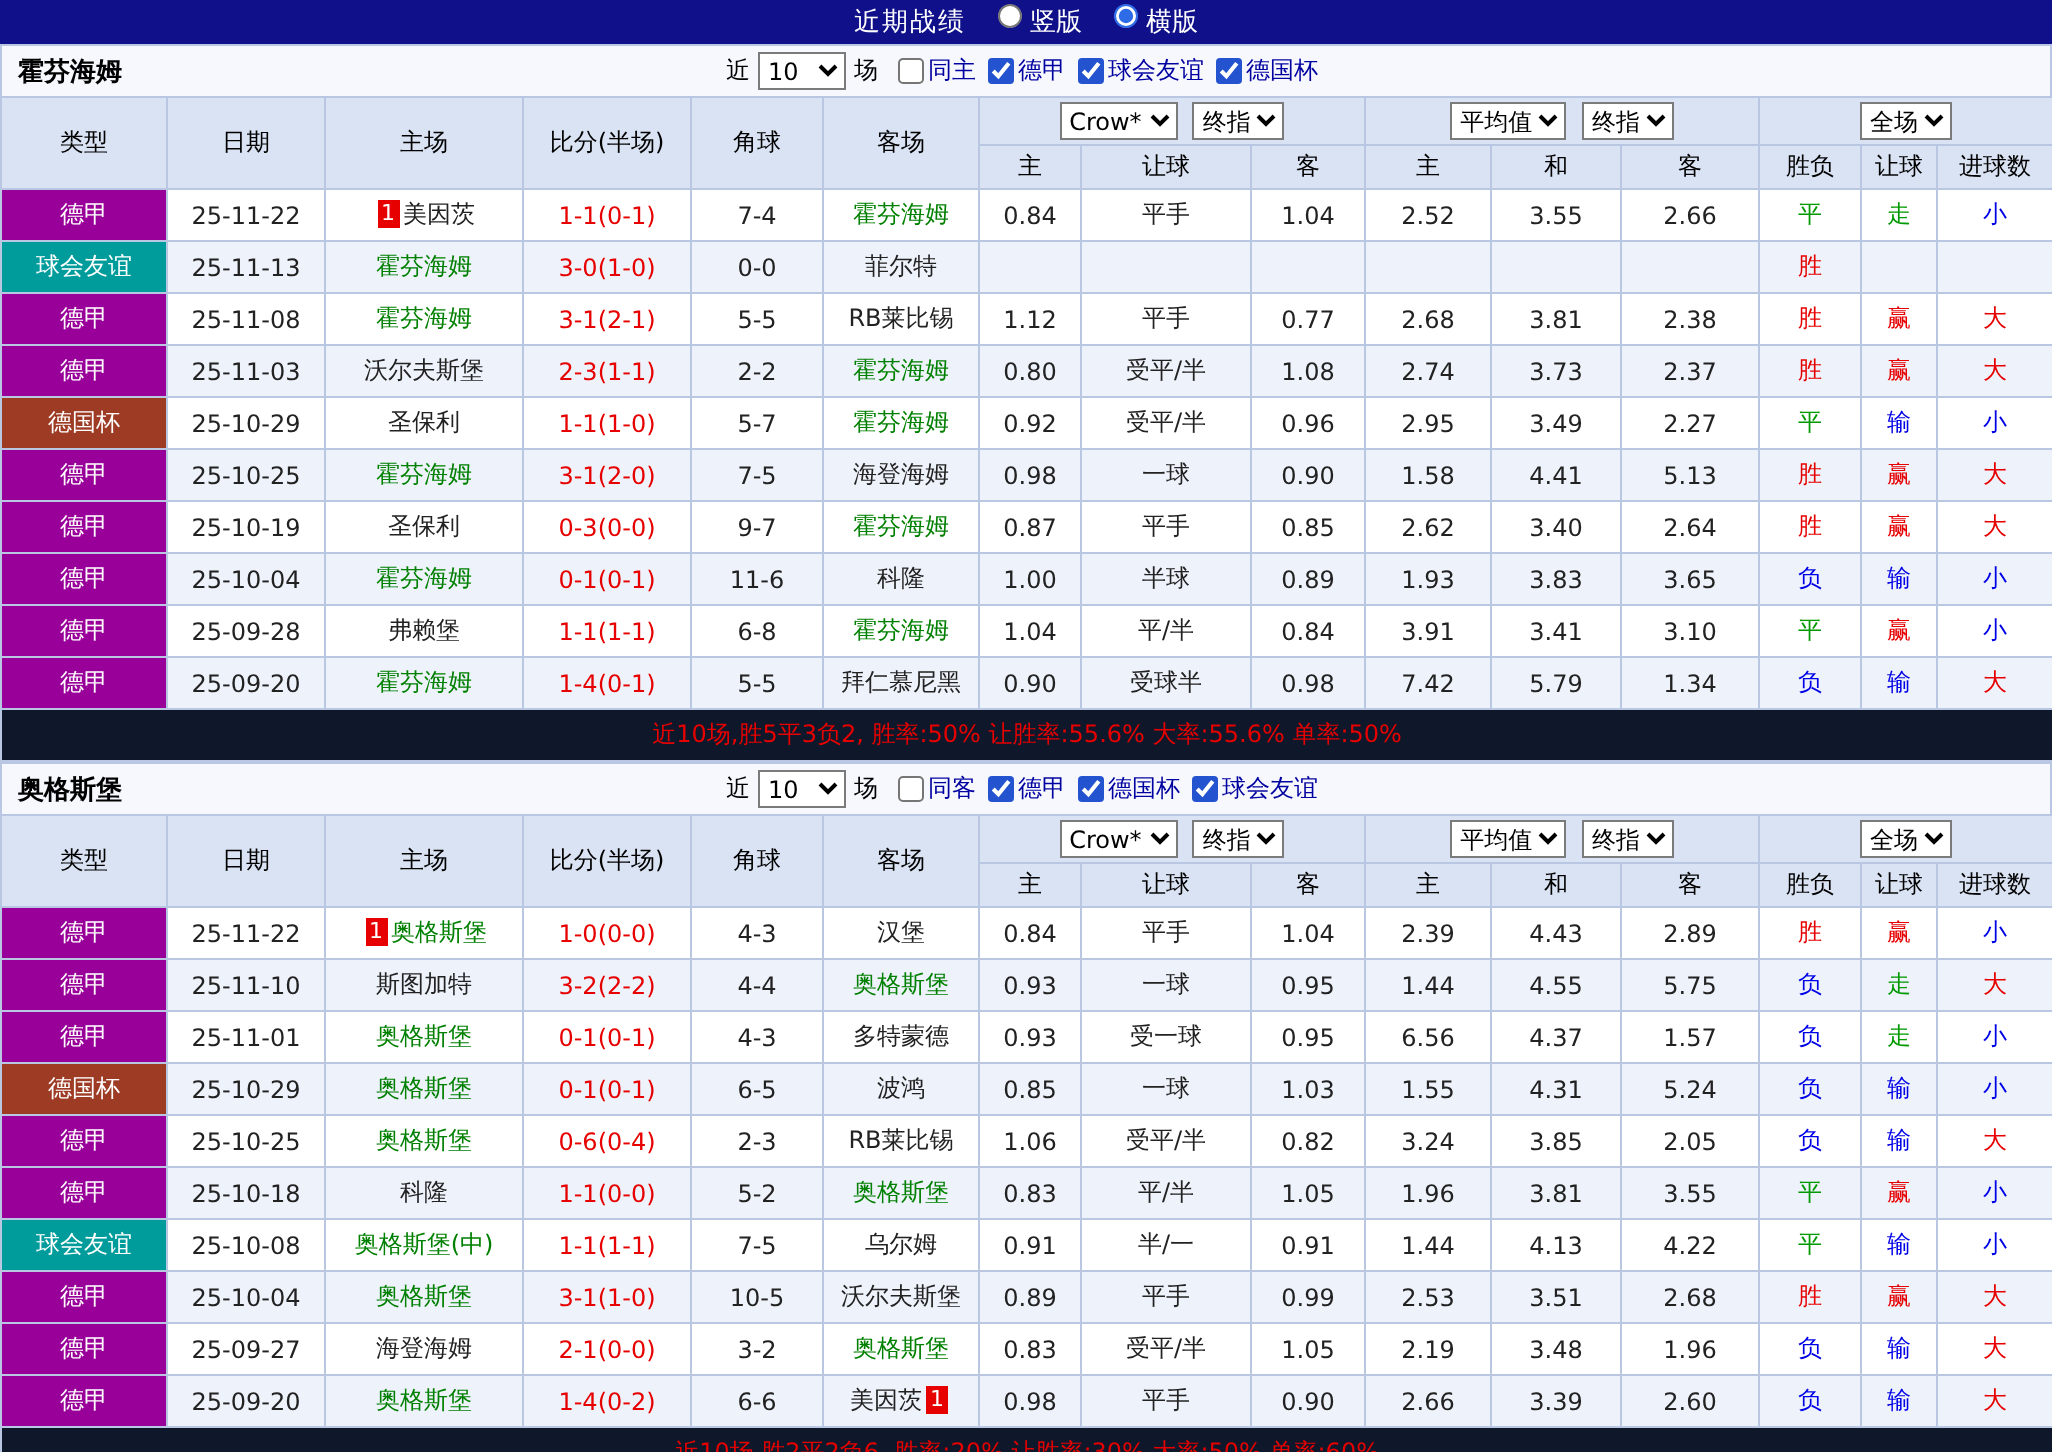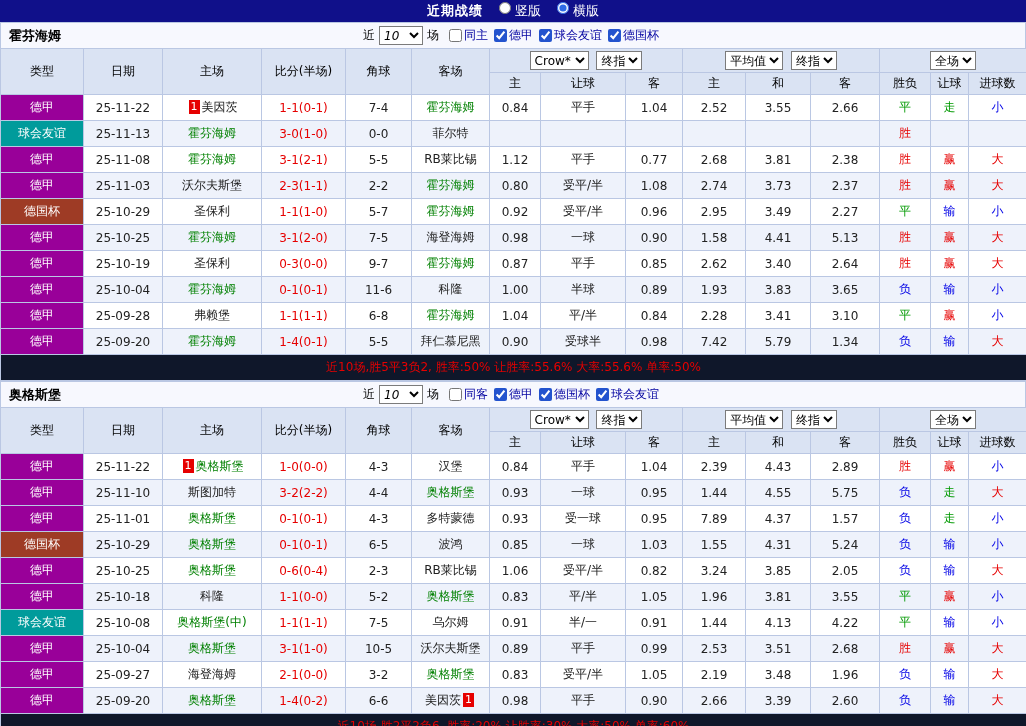--- a/index.html
+++ b/index.html
@@ -8,37 +8,37 @@
     width:1026px; height:726px; overflow:hidden;
     font-family:"DejaVu Sans","Liberation Sans",sans-serif;
     font-size:12px; color:#222;
   }
   
   .topbar {
     height:22px; background:#10108a; color:#fff;
     display:flex; align-items:center; justify-content:center; gap:16px;
     font-size:13px;
   }
-  .topbar .title { font-weight:bold; letter-spacing:1px; }
+  .topbar .title { font-weight:normal; letter-spacing:1px; }
   .radio-opt { display:inline-flex; gap:4px; cursor:pointer; }
   .radio-opt input { width:12px; height:12px; accent-color:#2e6be6; }
   
   .filter-row {
     height:26px; background:#f7f8fe; position:relative;
     display:flex; align-items:center;
     border:1px solid #bac7e3; border-bottom:none;
   }
   .team-title {
     position:absolute; left:8px; top:50%; transform:translateY(-50%);
     font-weight:bold; font-size:13px; color:#000;
   }
   .filter-controls {
     margin:0 auto; display:flex; align-items:center; gap:4px; color:#000;
   }
-  .filter-controls select { min-width:44px;font-style:italic; }
+  .filter-controls select { min-width:44px; }
   .cb-wrap { display:inline-flex; align-items:center; gap:2px; margin-left:6px; }
   .cb { display:inline-flex; align-items:center; gap:2px; cursor:pointer; margin-right:4px; }
   .cb input { width:13px; height:13px; accent-color:#2353ce; }
   .cb-label { color:#0000a0; }
   select {
     height:19px; font-size:12px; border:1px solid #7b7b7b;
     background:#fff; color:#000; font-family:inherit;
   }
   
   table { width:1026px; table-layout:fixed; border-collapse:collapse; }
@@ -309,21 +309,21 @@
   <tr>
     <td class="type-cell t-league">德甲</td>
     <td>25-09-28</td>
     <td><span class="team-name">弗赖堡</span></td>
     <td class="score">1-1(1-1)</td>
     <td>6-8</td>
     <td><span class="team-name focus">霍芬海姆</span></td>
     <td>1.04</td>
     <td>平/半</td>
     <td>0.84</td>
-    <td>2.28</td>
+    <td>3.91</td>
     <td>3.41</td>
     <td>3.10</td>
     <td class="c-g">平</td>
     <td class="c-r">赢</td>
     <td class="c-b">小</td>
   </tr>
 
   <tr>
     <td class="type-cell t-league">德甲</td>
     <td>25-09-20</td>
@@ -467,21 +467,21 @@
   <tr>
     <td class="type-cell t-league">德甲</td>
     <td>25-11-01</td>
     <td><span class="team-name focus">奥格斯堡</span></td>
     <td class="score">0-1(0-1)</td>
     <td>4-3</td>
     <td><span class="team-name">多特蒙德</span></td>
     <td>0.93</td>
     <td>受一球</td>
     <td>0.95</td>
-    <td>7.89</td>
+    <td>6.56</td>
     <td>4.37</td>
     <td>1.57</td>
     <td class="c-b">负</td>
     <td class="c-g">走</td>
     <td class="c-b">小</td>
   </tr>
 
   <tr>
     <td class="type-cell t-cup">德国杯</td>
     <td>25-10-29</td>

